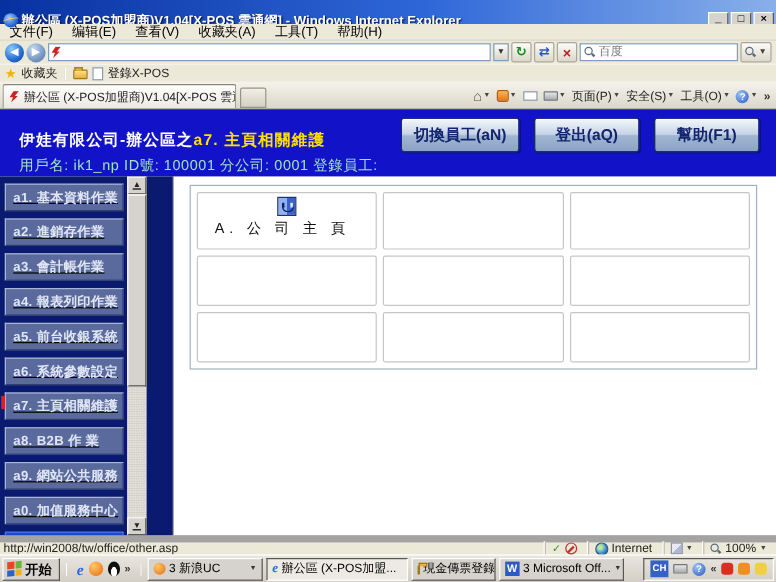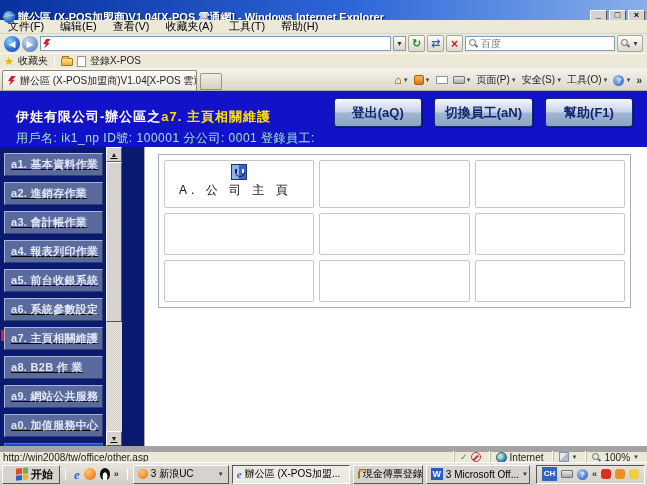--- a/index.html
+++ b/index.html
@@ -23,21 +23,21 @@
   .nav-back { background:radial-gradient(circle at 35% 30%,#8ecdf8,#2a72d8 55%,#0a3c9a); }
   .nav-fwd  { background:radial-gradient(circle at 35% 30%,#c8dcf0,#7d9cc8 55%,#53719c); }
   .addr-field { flex:1; height:15px; background:#fff; border:1px solid #7f9db9; display:flex; align-items:center; padding:0 2px; gap:3px; min-width:0; }
   .addr-field input { flex:1; border:none; outline:none; font-size:10px; font-family:"Liberation Sans",sans-serif; color:#111; min-width:0; background:transparent; }
   .bolt { width:8px; height:10px; flex:none; background:#d41f1f; clip-path:polygon(45% 0,100% 0,55% 45%,85% 45%,15% 100%,35% 55%,0 55%); }
   .dropbtn { width:13px; height:15px; background:linear-gradient(#fdfdfb,#d8d4c8); border:1px solid #7f9db9; font-size:7px; color:#333; text-align:center; line-height:13px; flex:none; }
   .tool16 { width:17px; height:17px; background:linear-gradient(#fcfbf8,#dcd8cc); border:1px solid #aaa79a; border-radius:2px; display:flex; align-items:center; justify-content:center; font-size:11px; flex:none; }
   .green { color:#1d8a1d; font-weight:bold; }
   .blue  { color:#2a58c8; font-weight:bold; }
   .red   { color:#c41e1e; font-weight:bold; font-size:12px; }
-  .search-box { width:150px; height:15px; background:#fff; border:1px solid #7f9db9; display:flex; align-items:center; gap:3px; padding:0 3px; flex:none; }
+  .search-box { width:132px; height:15px; background:#fff; border:1px solid #7f9db9; display:flex; align-items:center; gap:3px; padding:0 3px; flex:none; }
   .search-box input { flex:1; border:none; outline:none; font-size:10px; color:#888; min-width:0; background:transparent; font-family:"Liberation Sans",sans-serif; }
   .mag { width:9px; height:9px; position:relative; flex:none; }
   .mag::before { content:""; position:absolute; left:0; top:0; width:5px; height:5px; border:1.5px solid #5a6b7e; border-radius:50%; }
   .mag::after { content:""; position:absolute; left:6px; top:6px; width:3px; height:1.6px; background:#5a6b7e; transform:rotate(45deg); }
   .search-go { width:26px; height:17px; background:linear-gradient(#fcfbf8,#dcd8cc); border:1px solid #aaa79a; border-radius:2px; display:flex; align-items:center; justify-content:center; gap:2px; flex:none; font-size:7px; color:#444; }
 
   
   .favbar { height:15px; flex:none; background:#ece9d8; display:flex; align-items:center; padding:0 4px; gap:4px; border-top:1px solid #f8f6f0; }
   .star { color:#f0b400; font-size:11px; }
   .favlabel { font-size:10px; color:#222; }
@@ -101,21 +101,21 @@
   .status-url { flex:1; white-space:nowrap; overflow:hidden; }
   .st-seg { display:flex; align-items:center; gap:3px; padding:0 5px; border-left:1px solid #c0bcb0; box-shadow:-1px 0 0 #fff; height:12px; }
   .globe { width:11px; height:11px; border-radius:50%; background:radial-gradient(circle at 35% 35%,#b8e8a0 20%,#3a8ad8 60%,#1a4a9a); border:1px solid #2a5a8a; }
   .check-ic { color:#2a9a2a; font-size:9px; }
   .block-ic { width:10px; height:10px; border-radius:50%; border:1.5px solid #c03030; position:relative; }
   .block-ic::before { content:""; position:absolute; left:0; top:3.5px; width:7px; height:1.5px; background:#c03030; transform:rotate(-45deg); }
   .flag-ic { width:10px; height:10px; background:linear-gradient(135deg,#e8e8f0 50%,#b0b8d0 50%); border:1px solid #8890a8; }
 
   
   .taskbar { height:23px; flex:none; background:linear-gradient(#e9e6df,#d2cec5); border-top:1px solid #fff; display:flex; align-items:center; gap:3px; padding:0 2px; }
-  .startbtn { height:19px; padding:0 6px 0 13px; background:#d6d3ce; border:1px solid; border-color:#fff #5a5753 #5a5753 #fff; display:flex; align-items:center; gap:3px; font-weight:bold; font-size:11px; color:#000; flex:none; }
+  .startbtn { height:19px; padding:0 6px 0 3px; background:#d6d3ce; border:1px solid; border-color:#fff #5a5753 #5a5753 #fff; display:flex; align-items:center; gap:3px; font-weight:bold; font-size:11px; color:#000; flex:none; }
   .winflag { width:12px; height:12px; display:grid; grid-template-columns:1fr 1fr; grid-template-rows:1fr 1fr; gap:1px; transform:skewY(-6deg); }
   .winflag i { display:block; }
   .wf1{background:#e34a22;} .wf2{background:#6cb33e;} .wf3{background:#2a62c8;} .wf4{background:#f0b018;}
   .ql { display:flex; align-items:center; gap:4px; padding:0 3px; flex:none; }
   .ie-e { font-family:"Liberation Serif","DejaVu Serif",serif; font-style:italic; font-weight:bold; color:#2a6ae8; font-size:13px; line-height:13px; }
   .orange-ic { width:12px; height:12px; border-radius:50%; background:radial-gradient(circle at 35% 30%,#ffc868,#e86810); }
   .qq-ic { width:10px; height:12px; border-radius:50% 50% 46% 46%; background:radial-gradient(ellipse at 50% 72%,#fff 0 32%,#101010 38%); }
   .ql-chev { font-size:9px; font-weight:bold; color:#333; }
   .taskbtn { height:19px; background:#d6d3ce; border:1px solid; border-color:#fff #5a5753 #5a5753 #fff; display:flex; align-items:center; gap:3px; padding:0 4px; font-size:10px; color:#000; white-space:nowrap; overflow:hidden; flex:none; }
   .taskbtn.active { background:#eceae3; border-color:#5a5753 #fff #fff #5a5753; }
@@ -220,22 +220,22 @@
 
   <div class="viewport">
 
     <div class="page-header">
       <div class="ph-title">
         <span class="t-white">伊娃有限公司-辦公區之</span><span class="t-yellow">a7. 主頁相關維護</span>
       </div>
       <div class="ph-user">用戶名: ik1_np ID號: 100001 分公司: 0001  登錄員工:</div>
       <div class="ph-emp">000004</div>
       <div class="hdr-buttons">
+        <span class="hdr-btn">切換員工(aN)</span>
         <span class="hdr-btn">登出(aQ)</span>
-        <span class="hdr-btn">切換員工(aN)</span>
         <span class="hdr-btn">幫助(F1)</span>
       </div>
     </div>
 
     <div class="page-body">
 
       <div class="sidebar">
         <div class="side-items">
           <div class="side-item">a1. 基本資料作業</div>
           <div class="side-item">a2. 進銷存作業</div>

